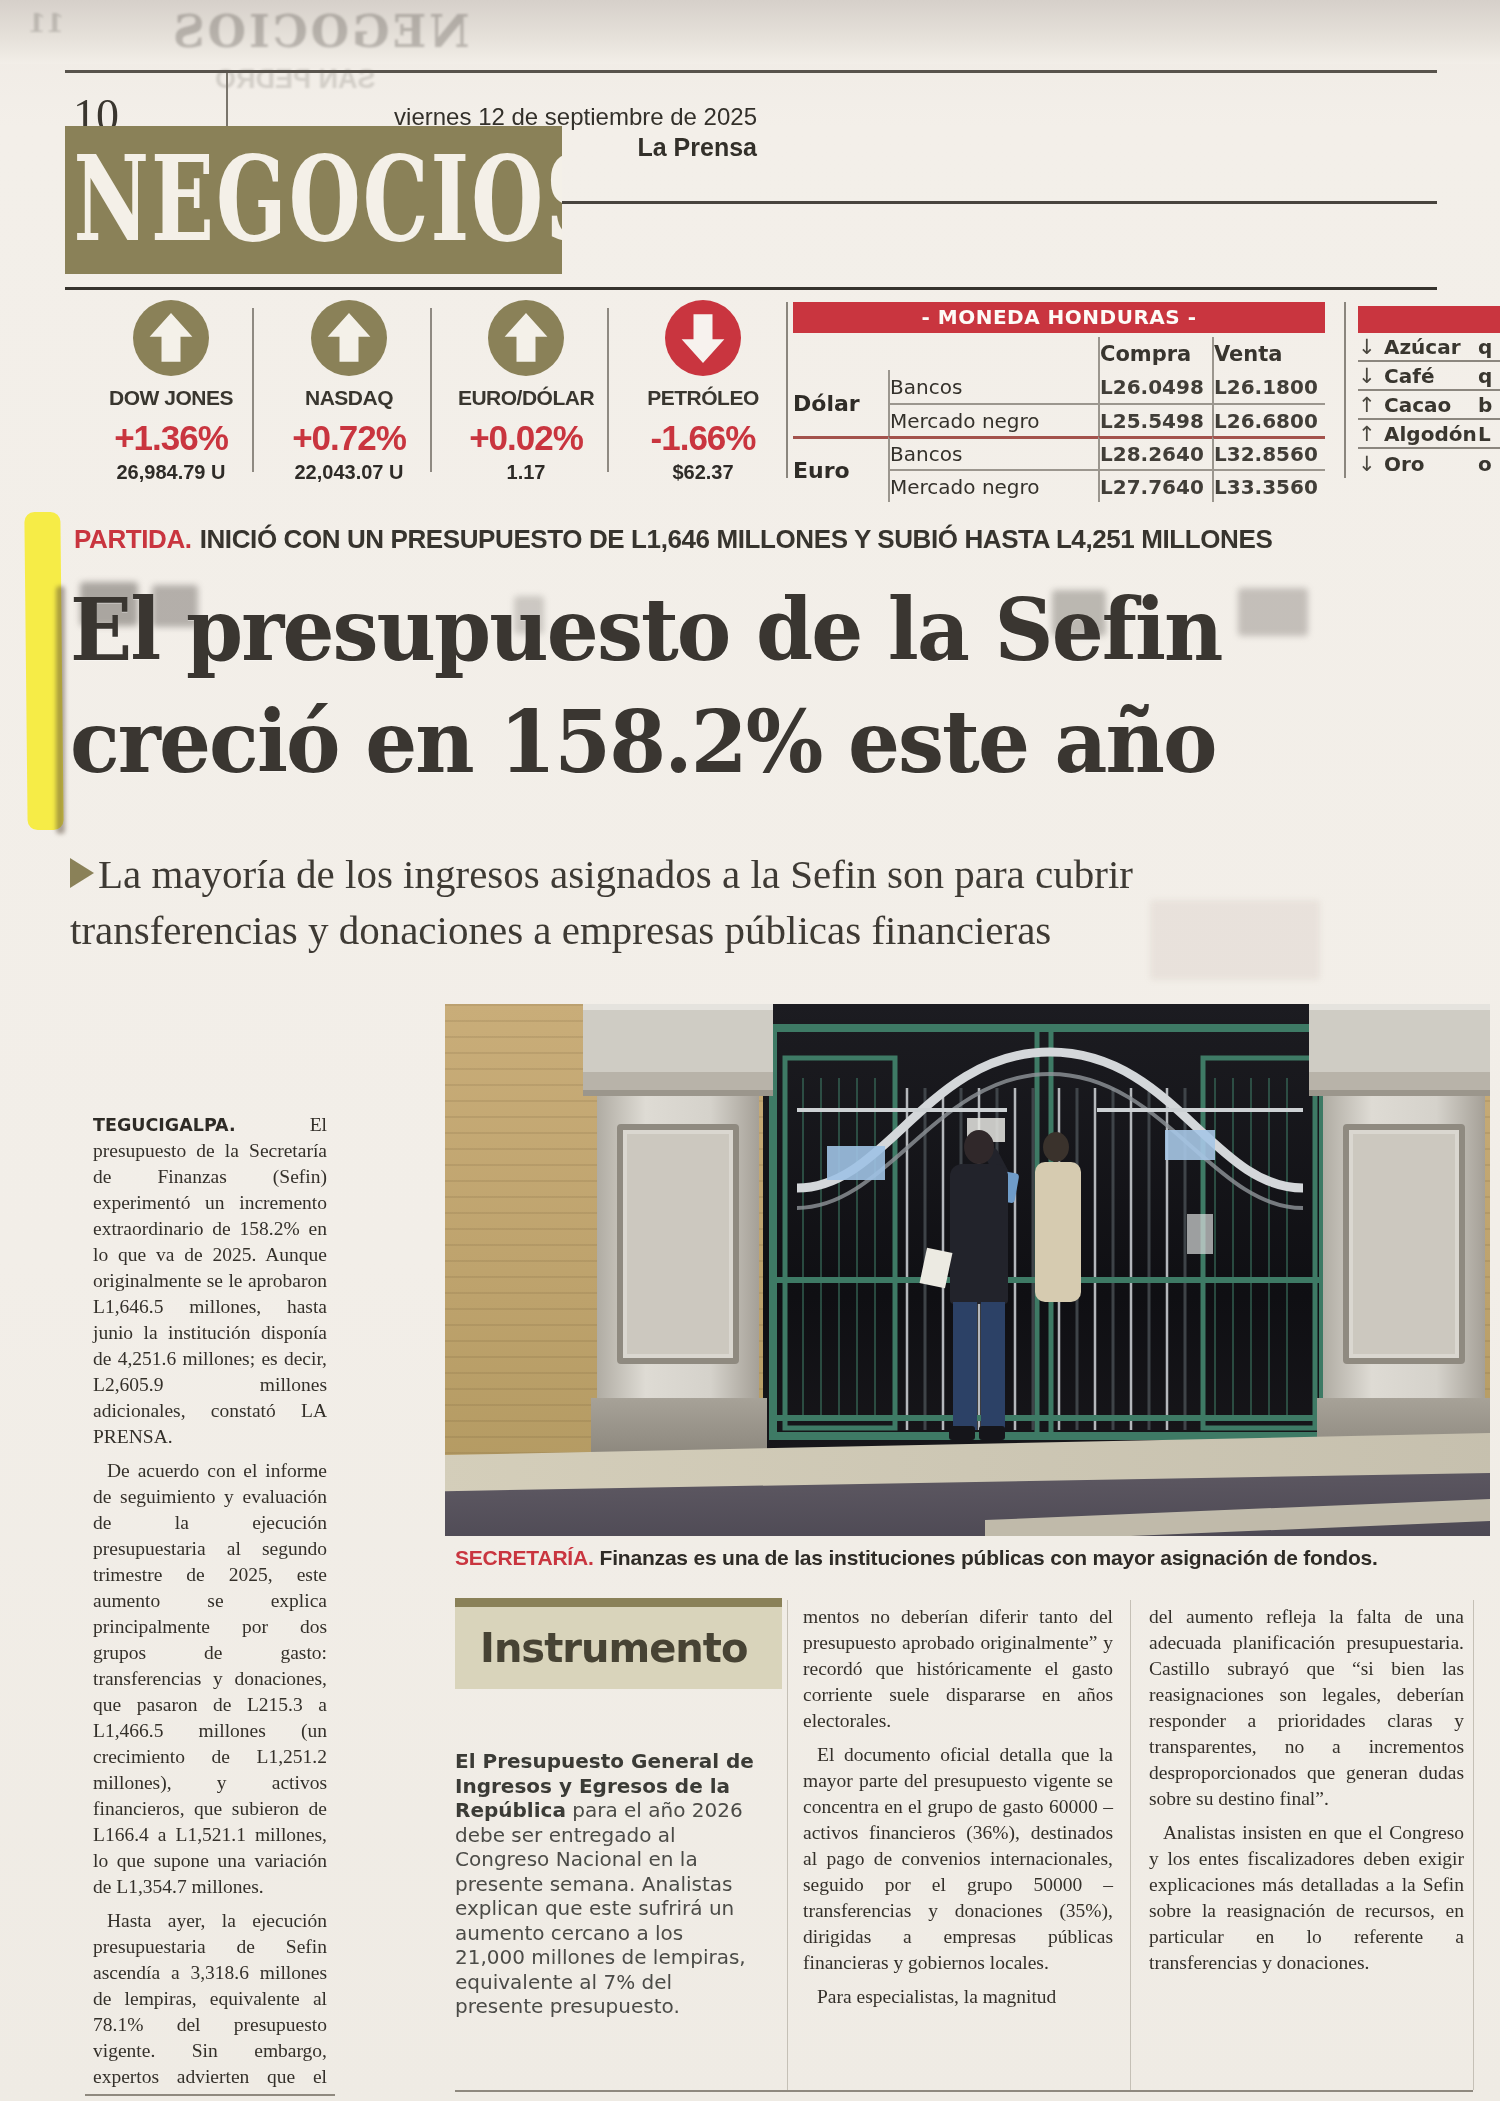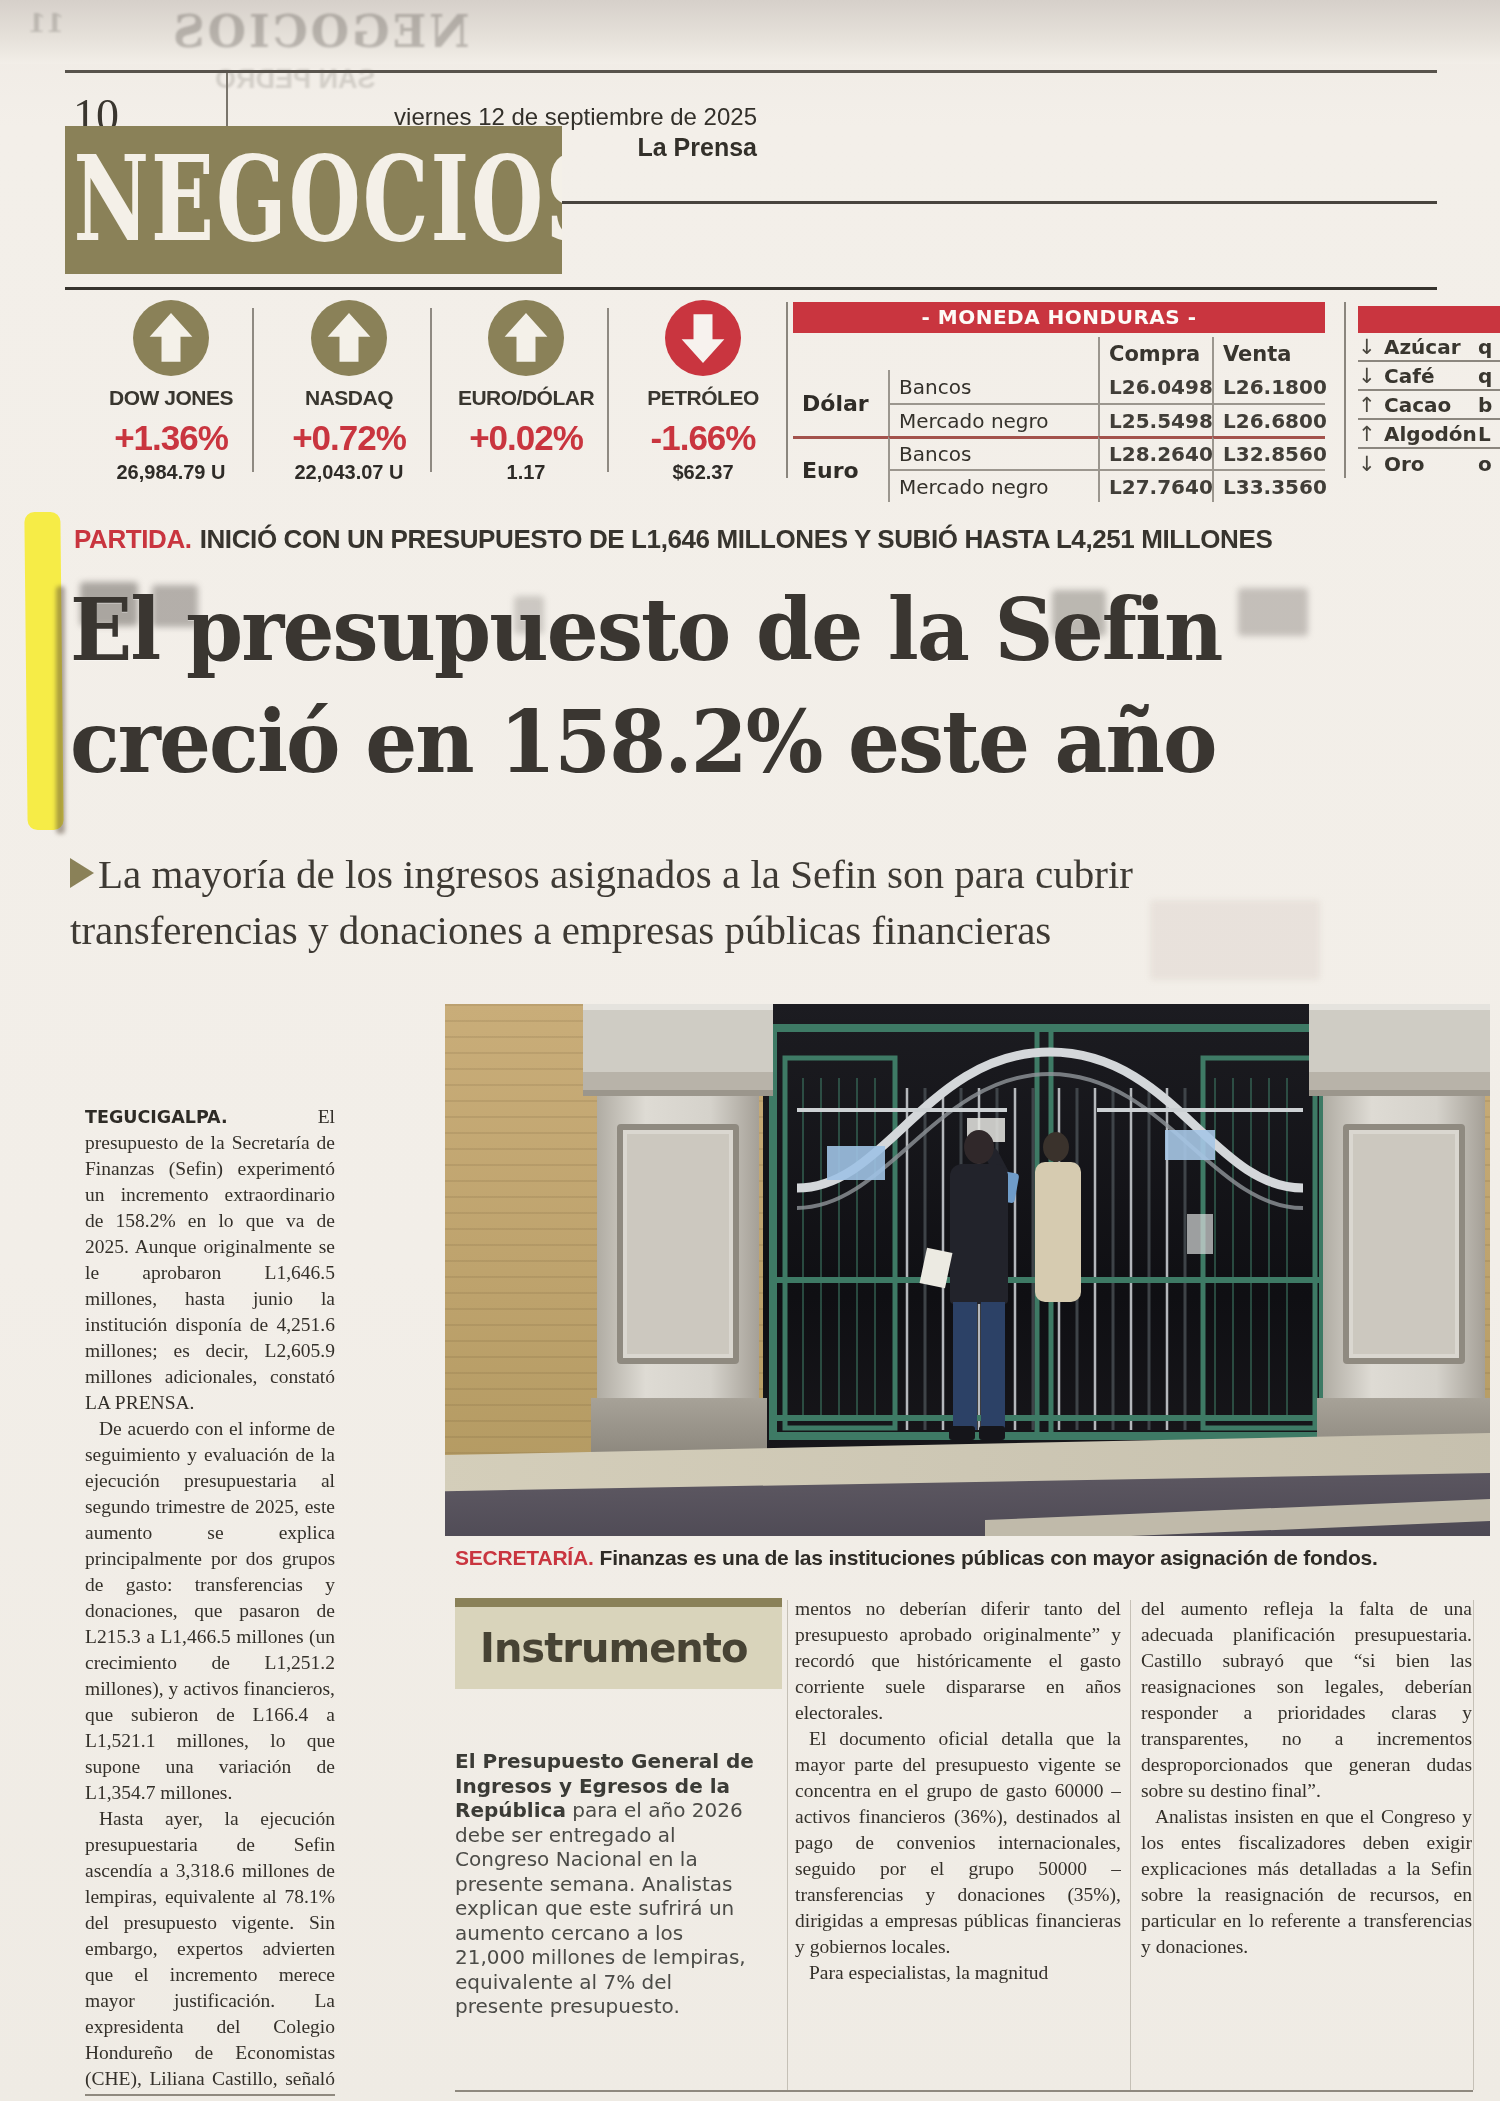--- a/index.html
+++ b/index.html
@@ -45,21 +45,21 @@
               color:#c9353f;margin-top:8px;}
   .ind-value{font-family:"Liberation Sans",sans-serif;font-weight:700;font-size:20px;color:#2e2b27;margin-top:3px;}
   .ind-sep{position:absolute;top:308px;height:164px;width:0;border-left:2px solid #8f8a82;}
   .vdiv{position:absolute;top:302px;height:176px;width:0;border-left:2px solid #8b867e;}
 
   
   .fx{position:absolute;left:793px;top:302px;width:532px;}
   .fx-title{height:31px;background:#c9353f;color:#fdfbf7;text-align:center;line-height:31px;
             font-family:"DejaVu Sans",sans-serif;font-weight:700;font-size:20px;letter-spacing:.5px;}
   .fx-grid{display:grid;grid-template-columns:95px 210px 114px 113px;grid-auto-rows:33px;margin-top:4px;}
-  .fxc{display:flex;align-items:center;padding-left:9px;font-family:"DejaVu Sans",sans-serif;color:#38352f;text-align:right;}
+  .fxc{display:flex;align-items:center;font-family:"DejaVu Sans",sans-serif;color:#38352f;text-align:right;}
   .fxc.hd{font-weight:700;font-size:21px;}
   .fxc.cur{font-weight:700;font-size:22px;color:#2f2c27;}
   .fxc.mkt{font-size:20px;color:#34312b;}
   .fxc.val{font-size:20px;font-weight:700;color:#413e38;}
   .bl{border-left:2px solid #9b968e;}
   .bt{border-top:2px solid #9b968e;}
   .btg{border-top:3px solid #a3524c;}
 
   
   .com{position:absolute;left:1358px;top:306px;width:160px;}
@@ -89,21 +89,21 @@
   .deck-arrow{display:inline-block;width:0;height:0;border-left:24px solid #8a8158;
               border-top:15px solid transparent;border-bottom:15px solid transparent;margin-right:4px;}
 
   
   .byline{position:absolute;left:85px;top:996px;width:252px;border-top:2px solid #6b655c;
           border-bottom:2px solid #6b655c;padding:10px 0 14px 0;color:#35312b;}
   .by-name{font-size:23px;font-weight:700;font-family:"Liberation Serif",serif;}
   .by-mail{font-size:21px;margin-top:3px;}
   .bodycol{font-family:"Liberation Serif",serif;font-size:19.5px;line-height:26px;text-align:justify;
            color:#34302a;overflow:hidden;}
-  .bodycol p{margin:0;}
+  .bodycol p{margin:8px;}
   .bodycol p + p{text-indent:14px;}
   .lead-bold{font-family:"DejaVu Sans",sans-serif;font-weight:700;font-size:17.5px;color:#2e2b26;}
   .col1{position:absolute;left:85px;top:1104px;width:250px;height:986px;}
   .col2{position:absolute;left:795px;top:1596px;width:326px;height:494px;}
   .col3{position:absolute;left:1141px;top:1596px;width:331px;height:494px;}
 
   
   .photo{position:absolute;left:445px;top:1004px;width:1045px;height:532px;overflow:hidden;
          box-shadow:inset 0 0 46px rgba(0,0,0,.28);background:#bda26c;}
   .ph-wall{position:absolute;inset:0;

